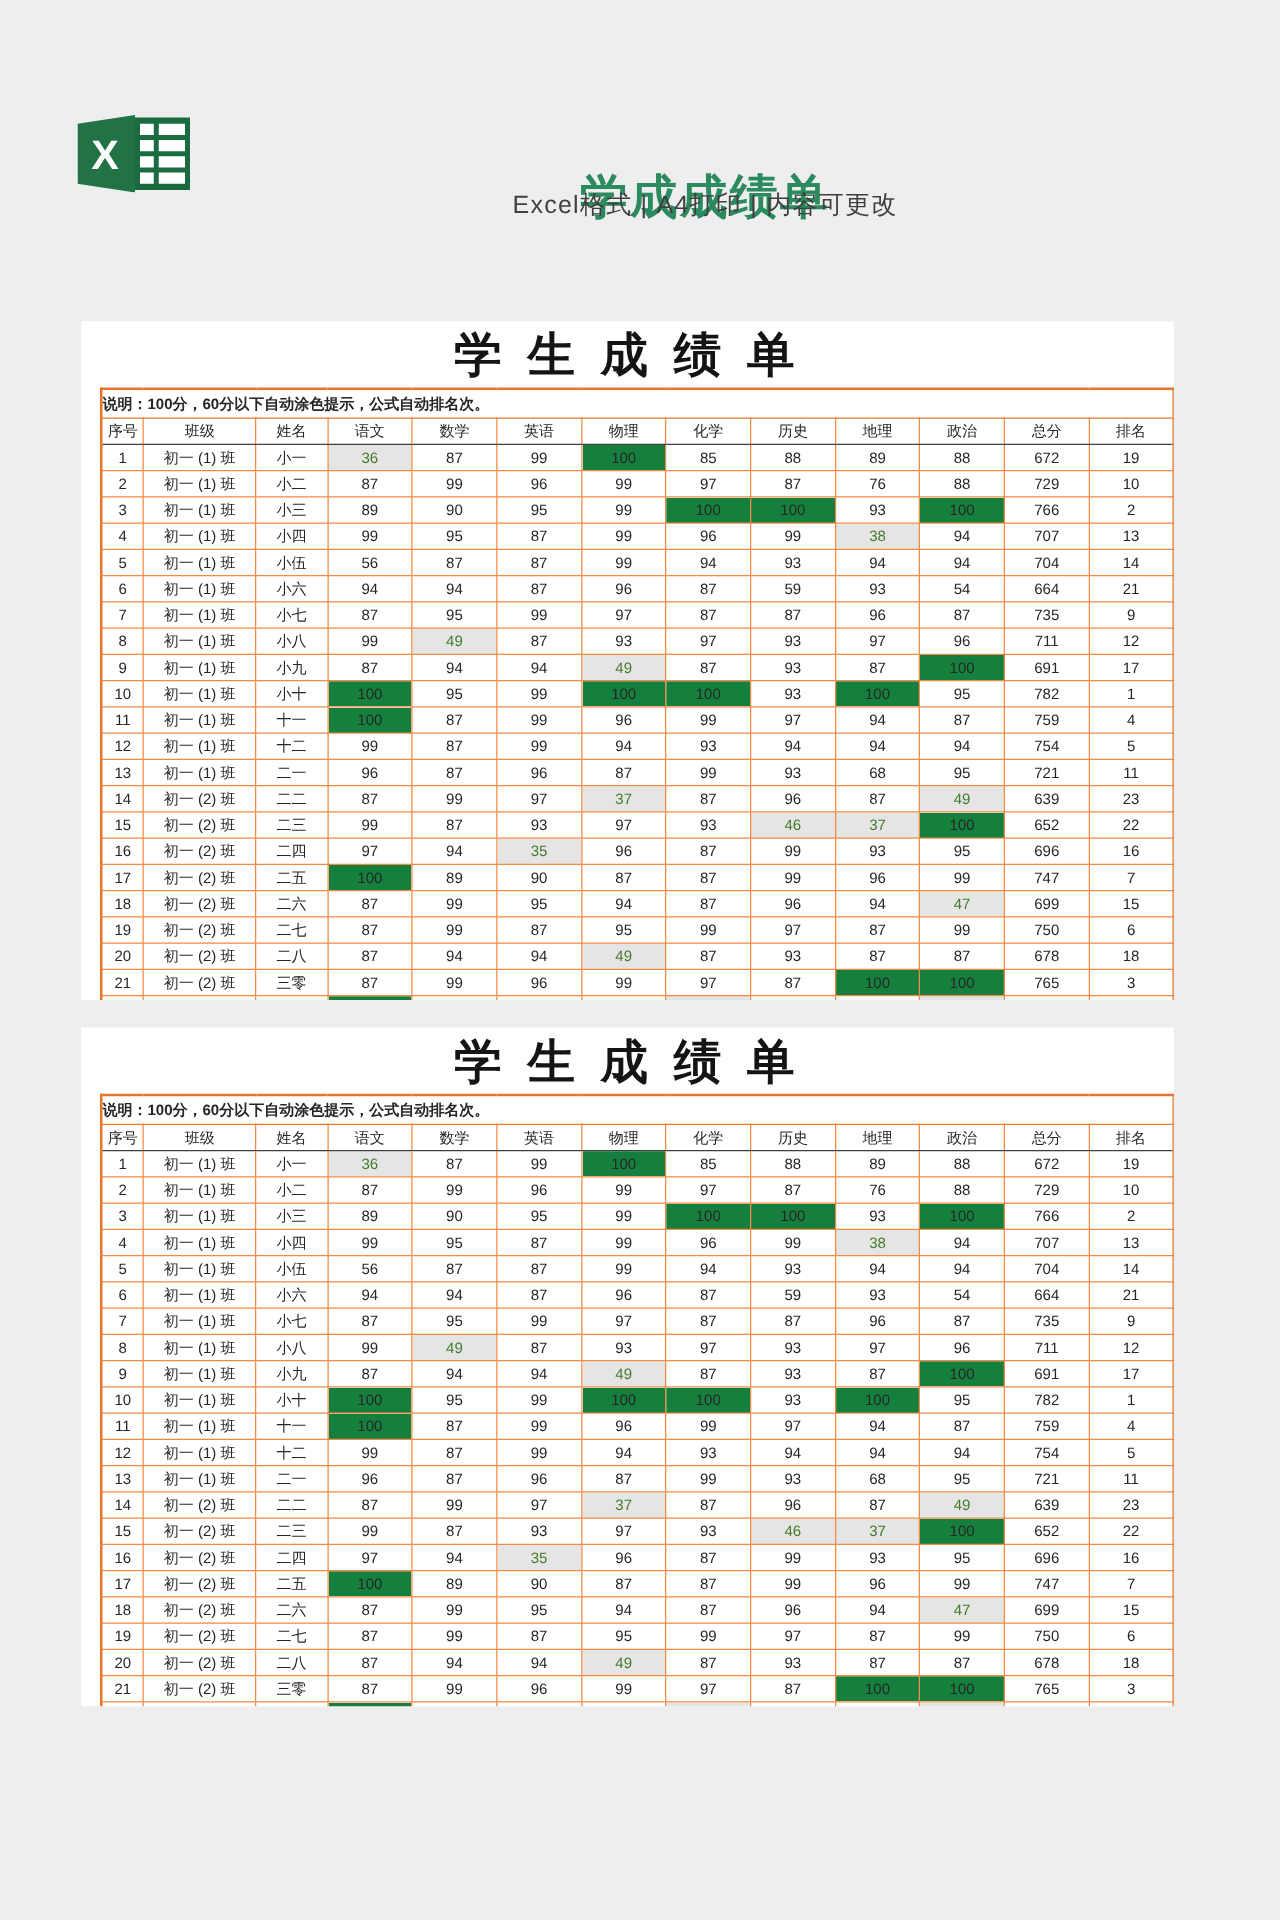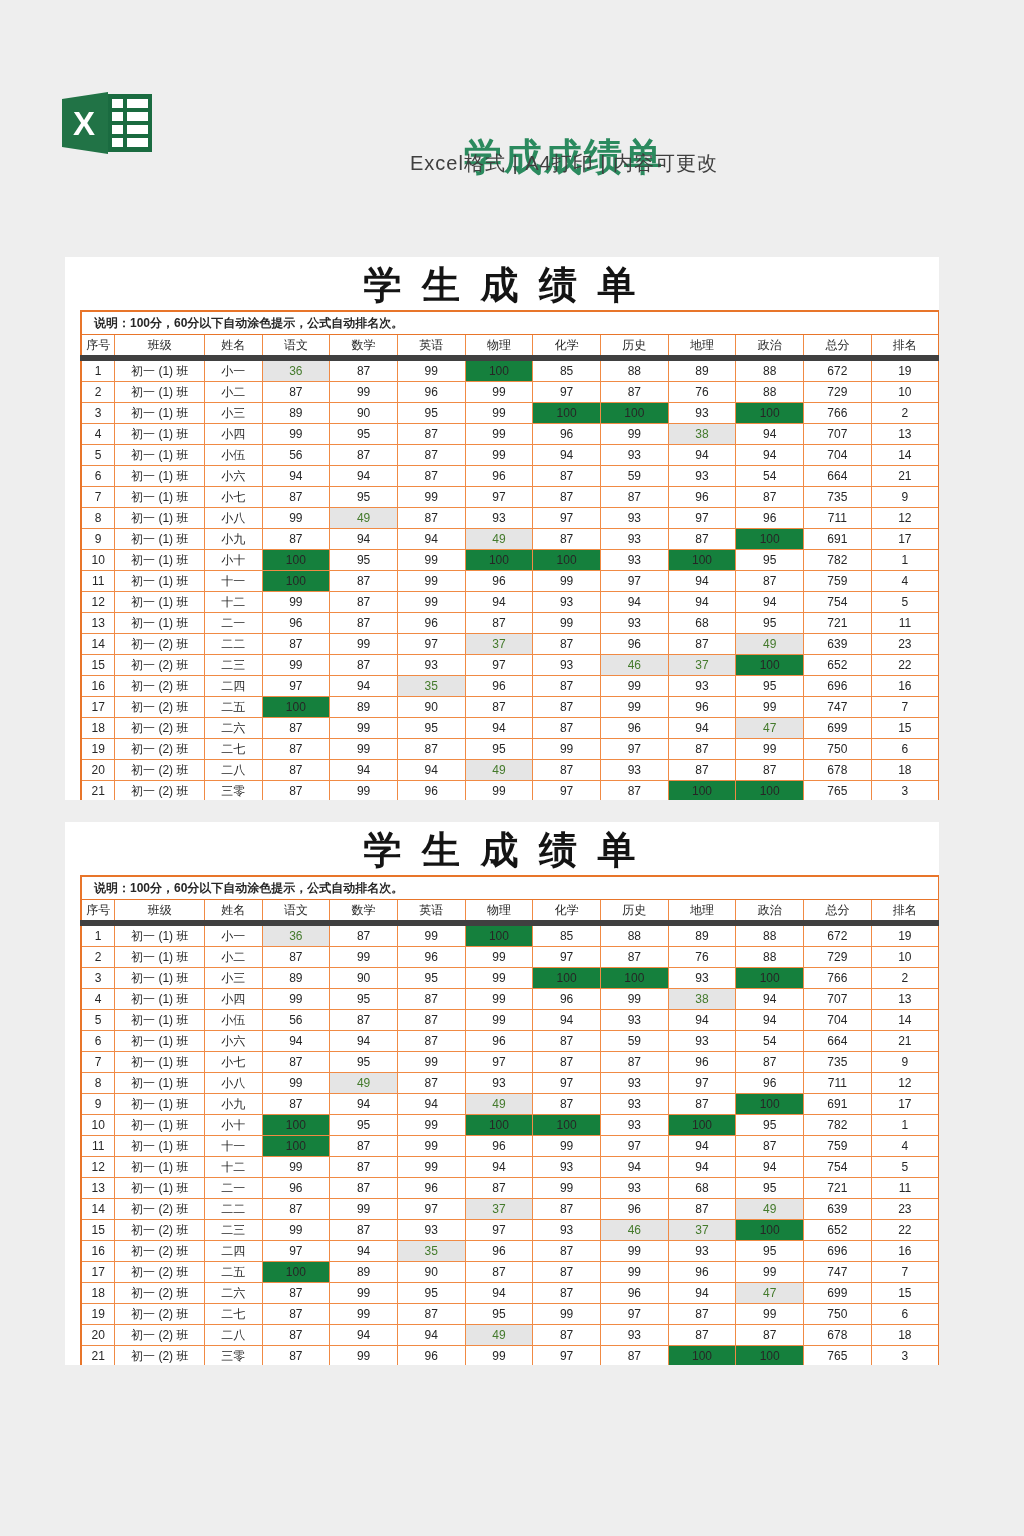--- a/index.html
+++ b/index.html
@@ -40,24 +40,24 @@
     font-size:12px; color:#262626;
   }
   table.sheet-table td {
     border:1px solid #f08a44;
     height:20px; line-height:20px;
     padding:0; text-align:center;
     overflow:hidden; white-space:nowrap;
   }
   tr.note-row td {
     text-align:left; font-weight:bold;
-    height:22px; line-height:22px; padding-left:12px;
+    height:22px; line-height:22px; padding-left:0;
     border-bottom:1px solid #e8752a;
   }
-  tr.head-row td { border-bottom:6px solid #404040; }
+  tr.head-row td { border-bottom:1px solid #404040; }
   td.low  { background:#e5e5e5; color:#447a2c; }
   td.high { background:#15803d; }
   tr.partial-row td { height:5px; line-height:5px; font-size:0; }
   
   .watermark {
     position:absolute; left:10px; top:1548px;
     font-size:28px; letter-spacing:1px;
     color:#f1f1f1;
     -webkit-text-stroke:1.1px #ababab;
     text-shadow:0 0 1px #b5b5b5;

